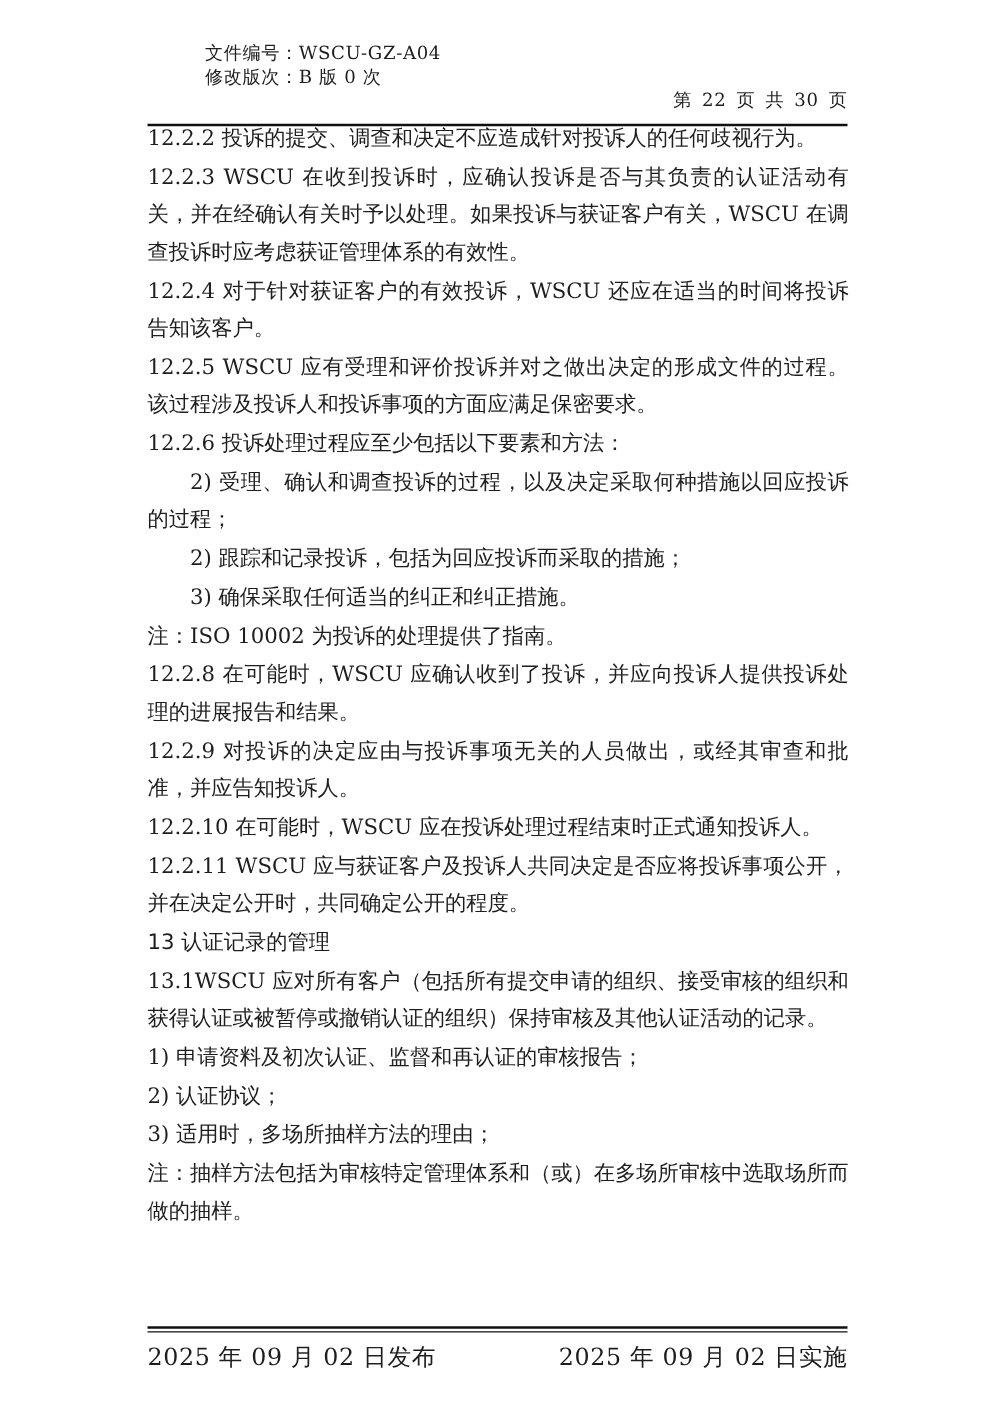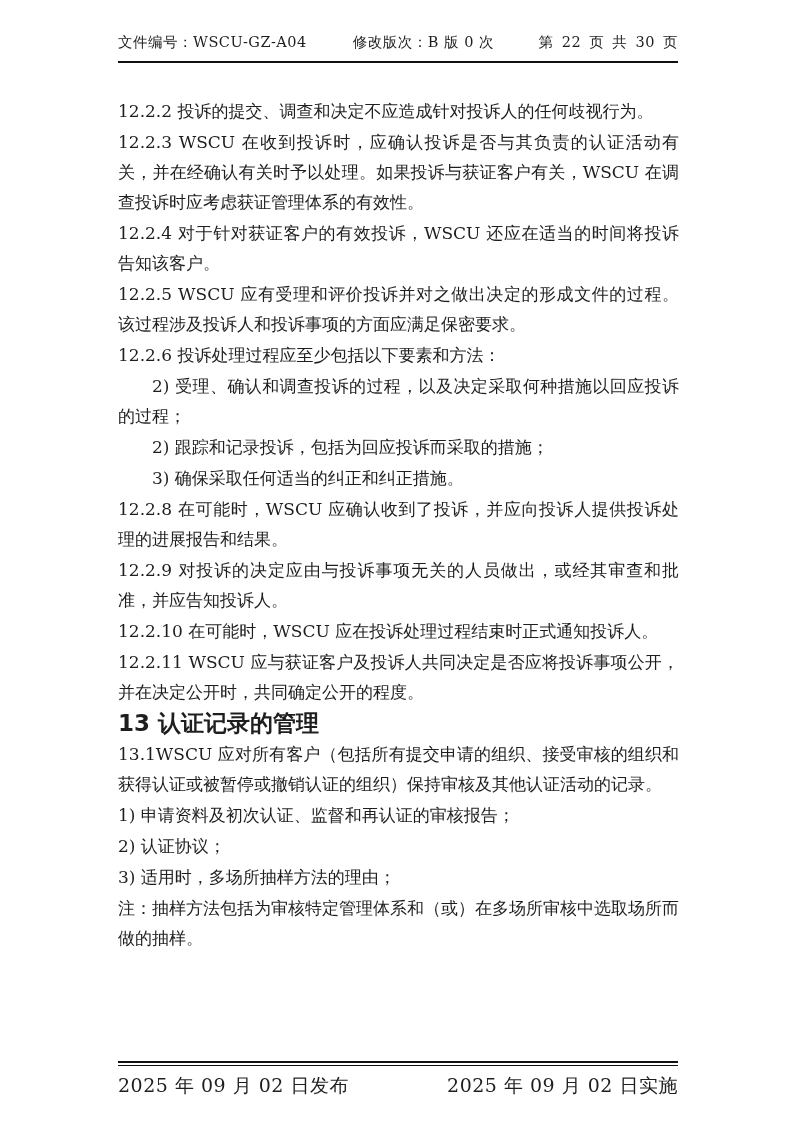--- a/index.html
+++ b/index.html
@@ -18,40 +18,41 @@
     position: absolute;
     top: 33px;
     left: 118px;
     width: 560px;
     display: flex;
     align-items: baseline;
     font-size: 14.5px;
     letter-spacing: 0.5px;
     border-bottom: 2px solid #101010;
     padding-bottom: 9px;
+    flex-direction: column;
   }
   .header .doc-number { white-space: nowrap; }
   .header .revision { white-space: nowrap; margin-left: 46px; }
   .header .page-info { white-space: nowrap; margin-left: auto; word-spacing: 3px; }
   
   .doc-body {
     position: absolute;
     top: 95px;
     left: 118px;
     width: 561px;
     font-size: 17px;
     line-height: 30px;
     text-align: justify;
   }
   .doc-body p { margin: 1px 0; }
   .doc-body p.ind { text-indent: 2em; }
   .doc-body p.hd {
-    font-weight: bold;
+    font-weight: normal;
     font-family: "DejaVu Sans", "Liberation Sans", sans-serif;
-    font-size: 23px;
+    font-size: 17px;
   }
   
   .footer {
     position: absolute;
     top: 1061px;
     left: 118px;
     width: 560px;
   }
   .rule-thick { height: 2px; background: #101010; margin-bottom: 2px; }
   .rule-thin  { height: 1px; background: #101010; }
@@ -76,20 +77,21 @@
 
   <div class="doc-body">
     <p>12.2.2 投诉的提交、调查和决定不应造成针对投诉人的任何歧视行为。</p>
     <p>12.2.3 WSCU 在收到投诉时，应确认投诉是否与其负责的认证活动有关，并在经确认有关时予以处理。如果投诉与获证客户有关，WSCU 在调查投诉时应考虑获证管理体系的有效性。</p>
     <p>12.2.4 对于针对获证客户的有效投诉，WSCU 还应在适当的时间将投诉告知该客户。</p>
     <p>12.2.5 WSCU 应有受理和评价投诉并对之做出决定的形成文件的过程。该过程涉及投诉人和投诉事项的方面应满足保密要求。</p>
     <p>12.2.6 投诉处理过程应至少包括以下要素和方法：</p>
     <p class="ind">2) 受理、确认和调查投诉的过程，以及决定采取何种措施以回应投诉的过程；</p>
     <p class="ind">2) 跟踪和记录投诉，包括为回应投诉而采取的措施；</p>
     <p class="ind">3) 确保采取任何适当的纠正和纠正措施。</p>
+    <p>注：ISO 10002 为投诉的处理提供了指南。</p>
     <p>12.2.8 在可能时，WSCU 应确认收到了投诉，并应向投诉人提供投诉处理的进展报告和结果。</p>
     <p>12.2.9 对投诉的决定应由与投诉事项无关的人员做出，或经其审查和批准，并应告知投诉人。</p>
     <p>12.2.10 在可能时，WSCU 应在投诉处理过程结束时正式通知投诉人。</p>
     <p>12.2.11 WSCU 应与获证客户及投诉人共同决定是否应将投诉事项公开，并在决定公开时，共同确定公开的程度。</p>
     <p class="hd">13 认证记录的管理</p>
     <p>13.1WSCU 应对所有客户（包括所有提交申请的组织、接受审核的组织和获得认证或被暂停或撤销认证的组织）保持审核及其他认证活动的记录。</p>
     <p>1) 申请资料及初次认证、监督和再认证的审核报告；</p>
     <p>2) 认证协议；</p>
     <p>3) 适用时，多场所抽样方法的理由；</p>
     <p>注：抽样方法包括为审核特定管理体系和（或）在多场所审核中选取场所而做的抽样。</p>

